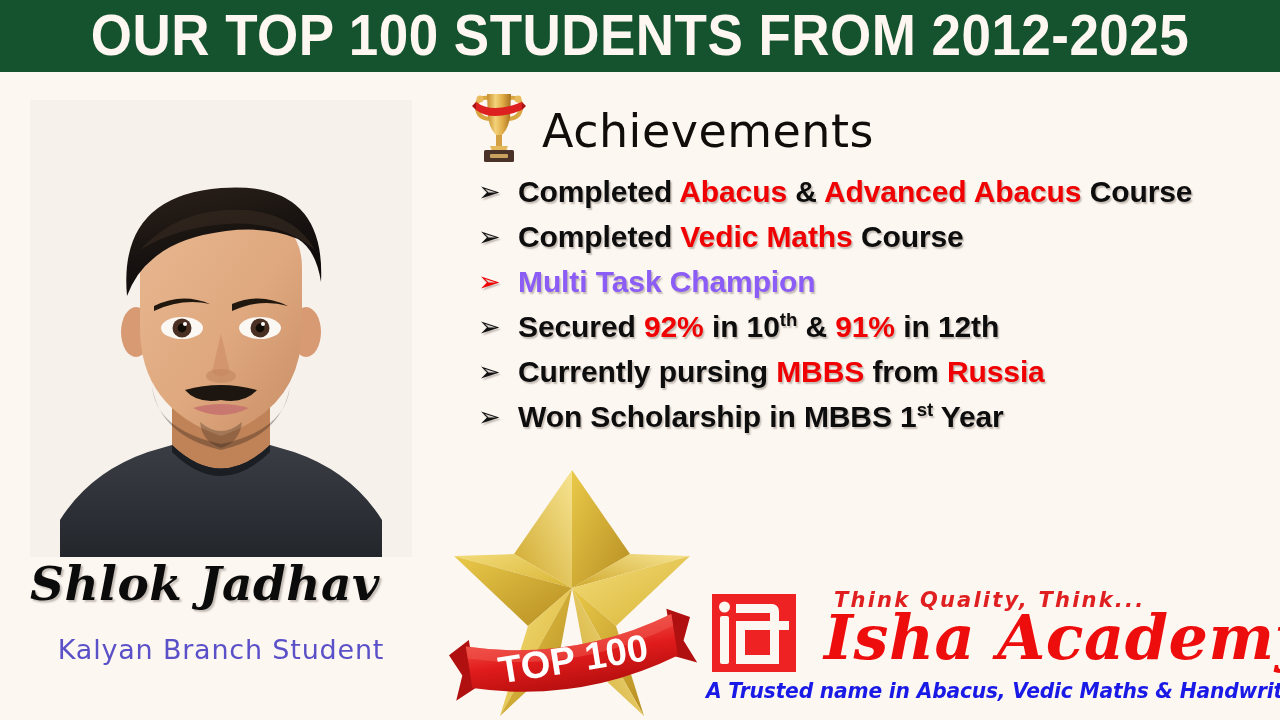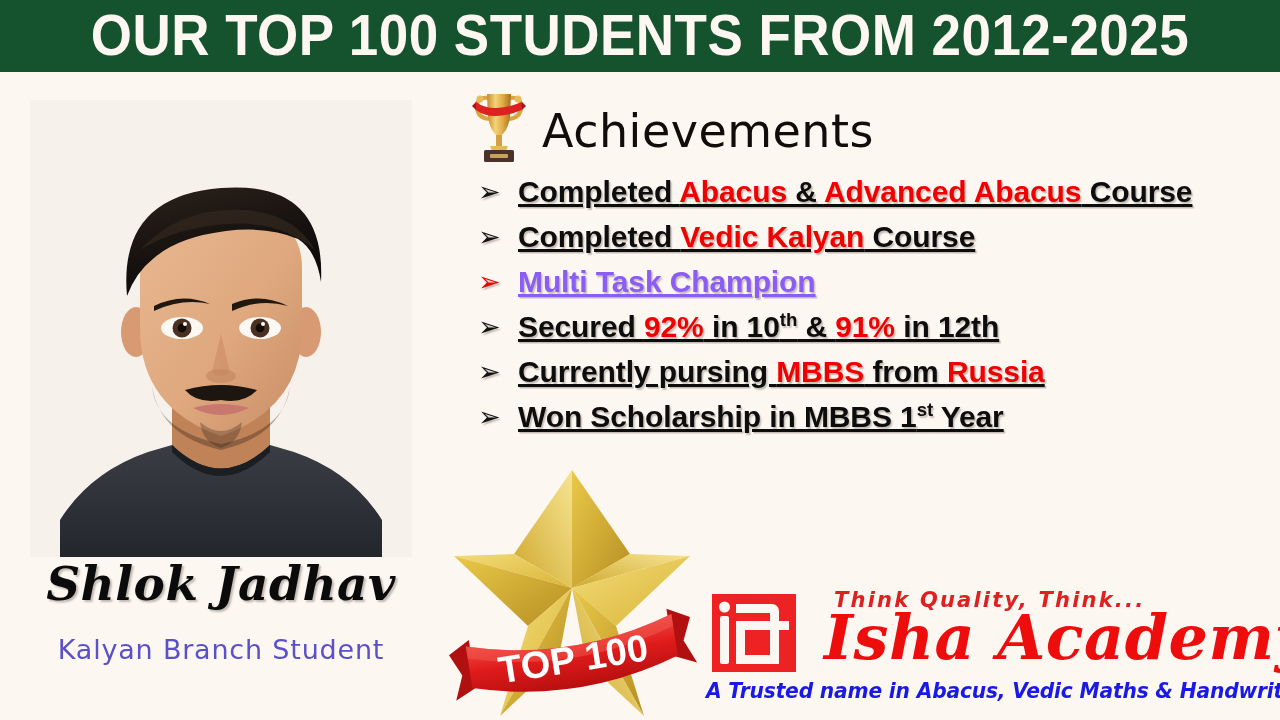--- a/index.html
+++ b/index.html
@@ -49,21 +49,21 @@
     overflow: hidden;
     background: #f6efe9;
   }
   .photo-svg { display:block; width:382px; height:457px; }
 
   
   .student-name {
     position: absolute;
     left: 30px; top: 556px;
     width: 382px;
-    text-align: center;
+    text-align: left;
     font-family: "DejaVu Serif", serif;
     font-style: italic;
     font-weight: bold;
     font-size: 47px;
     color: #0b0b0b;
     text-shadow: 2px 2px 2px rgba(120,110,100,0.45);
     white-space: nowrap;
     letter-spacing: 0.5px;
   }
   .student-branch {
@@ -121,21 +121,20 @@
   .ach-marker.red { color: #f00000; }
   .ach-text {
     flex: 1 1 auto;
     font-family: "Liberation Sans Narrow", "Liberation Sans", sans-serif;
     font-weight: bold;
     font-size: 30px;
     line-height: 44px;
     color: #0d0d0d;
     letter-spacing: -0.1px;
     text-shadow: 1.5px 1.5px 1.5px rgba(150,140,130,0.55);
-    text-decoration: underline;
   }
   .ach-text .hl { color: #f00000; }
   .ach-text .sup { font-size: 0.62em; vertical-align: super; line-height: 0; text-align: right; }
   .ach-item.is-red .ach-text { color: #8b5cf6; }
 
   
   .badge-star {
     position: absolute;
     left: 424px; top: 466px;
     width: 296px; height: 254px;
@@ -289,21 +288,21 @@
   <div class="ach-heading-text">Achievements</div>
 </div>
 
 <div class="ach-list" id="ach-list">
     <div class="ach-item">
       <span class="ach-marker">➢</span>
       <span class="ach-text"><span>Completed </span><span class="hl">Abacus</span><span> &amp; </span><span class="hl">Advanced Abacus</span><span> Course</span></span>
     </div>
     <div class="ach-item">
       <span class="ach-marker">➢</span>
-      <span class="ach-text"><span>Completed </span><span class="hl">Vedic Kalyan</span><span> Course</span></span>
+      <span class="ach-text"><span>Completed </span><span class="hl">Vedic Maths</span><span> Course</span></span>
     </div>
     <div class="ach-item is-red">
       <span class="ach-marker red">➢</span>
       <span class="ach-text"><span>Multi Task Champion</span></span>
     </div>
     <div class="ach-item">
       <span class="ach-marker">➢</span>
       <span class="ach-text"><span>Secured </span><span class="hl">92%</span><span> in 10</span><span class="sup">th</span><span> &amp; </span><span class="hl">91%</span><span> in 12th</span></span>
     </div>
     <div class="ach-item">

